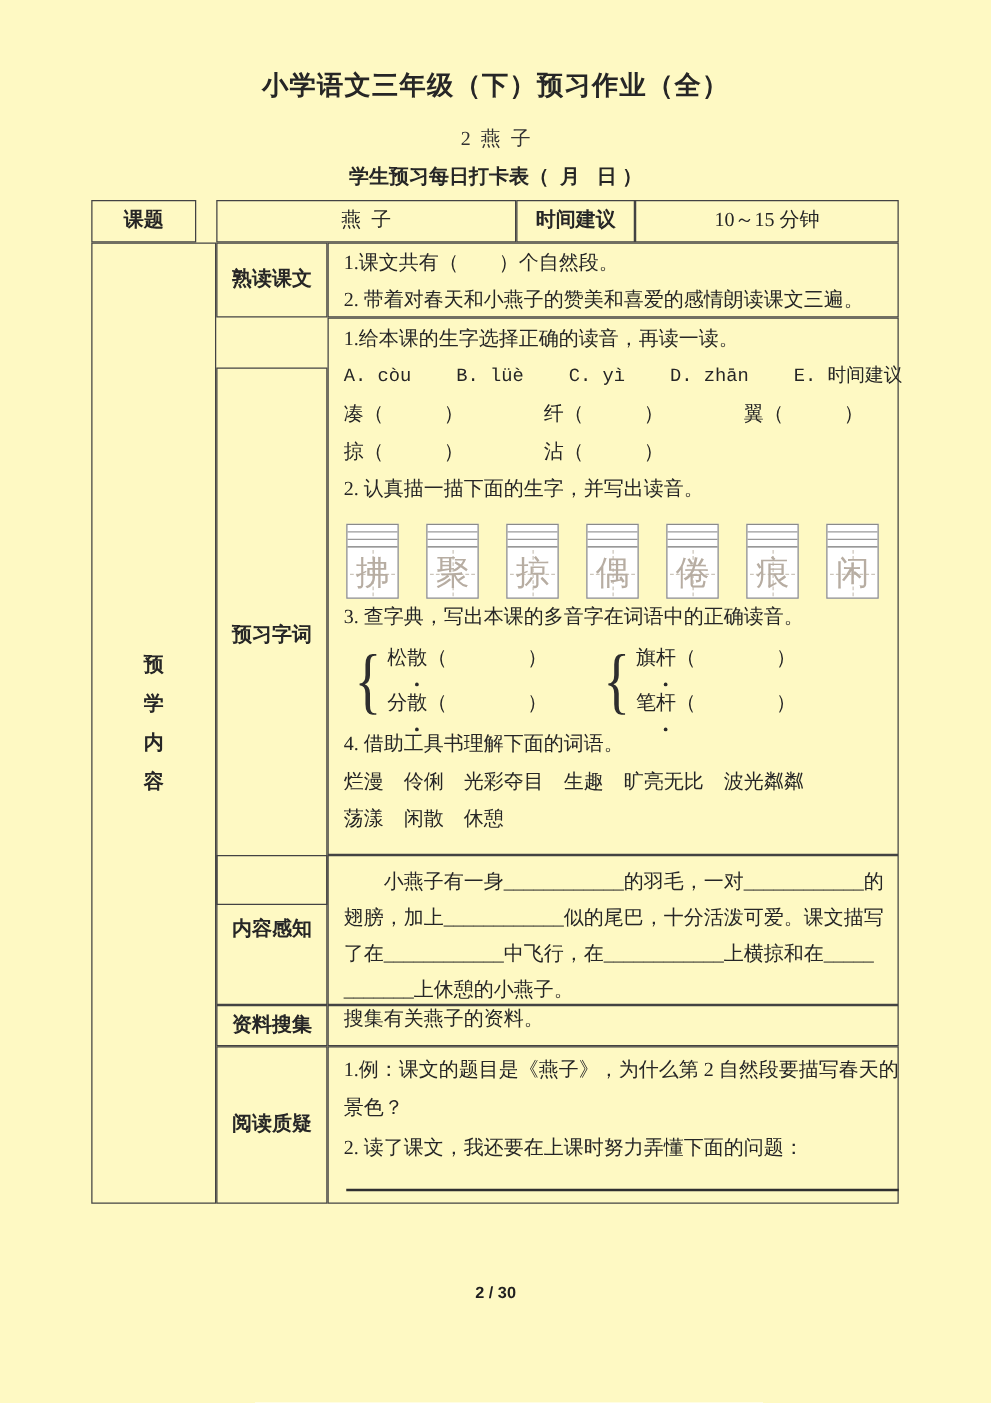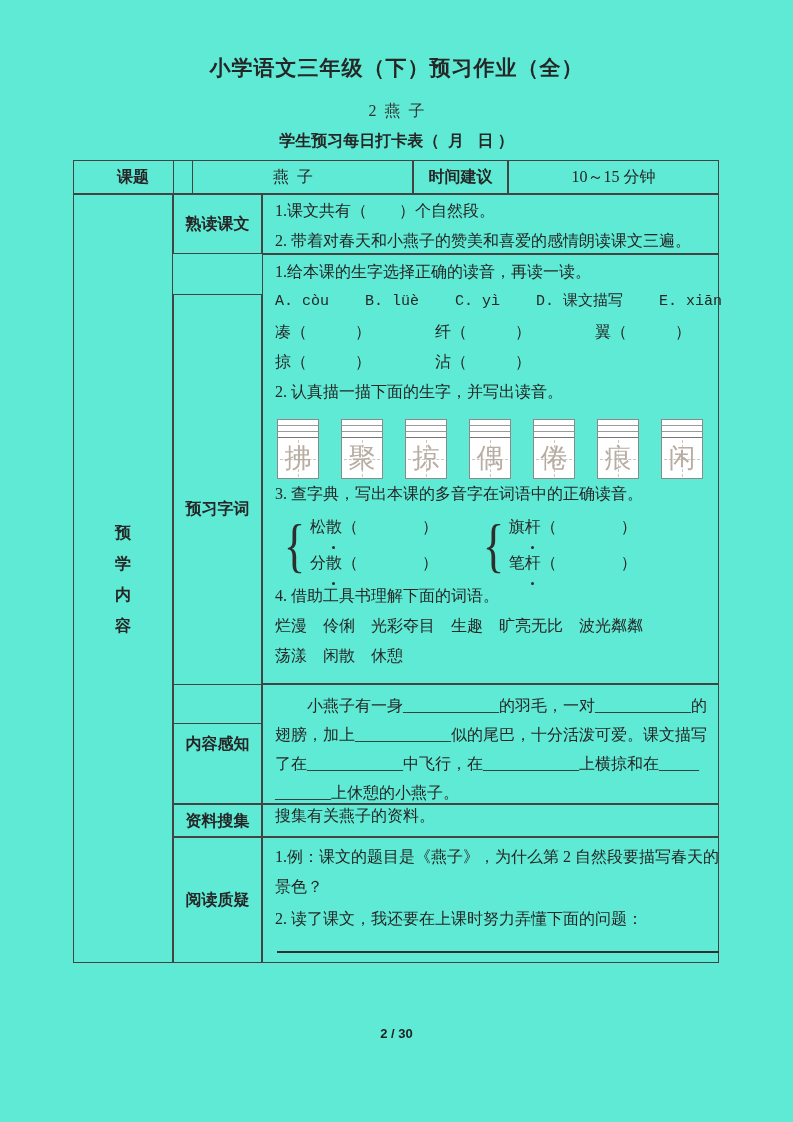--- a/index.html
+++ b/index.html
@@ -1,19 +1,19 @@
 <!DOCTYPE html>
 <html><head>
 <meta charset="utf-8">
 <style>
   html,body{margin:0;padding:0;background:#ffffff;}
   .page{
     position:relative;
     width:793px;height:1122px;
-    background:#5eead4;
+    background:#fef9c3;
     font-family:"Liberation Serif","DejaVu Serif",serif;
     color:#262626;
     overflow:hidden;
   }
   .doc-title{
     position:absolute;top:54px;left:0;width:100%;
     text-align:center;font-size:21px;font-weight:bold;
     letter-spacing:1px;
   }
   .lesson-heading{
@@ -98,42 +98,42 @@
 <body>
 
 <div class="page">
 
   <div class="doc-title">小学语文三年级（下）预习作业（全）</div>
   <div class="lesson-heading">2  燕  子</div>
   <div class="subtitle">学生预习每日打卡表（  月   日 ）</div>
 
   <div class="sheet">
 
-    <div class="cell hdr lbl" style="left:0;top:0;width:120px;height:34px;">课题</div>
+    <div class="cell hdr lbl" style="left:0;top:0;width:84px;height:34px;">课题</div>
     <div class="cell hdr" style="left:100px;top:0;width:240px;height:34px;">燕  子</div>
     <div class="cell hdr lbl" style="left:340px;top:0;width:95px;height:34px;">时间建议</div>
     <div class="cell hdr" style="left:435px;top:0;width:211px;height:34px;">10～15 分钟</div>
 
     <div class="cell side" style="left:0;top:34px;width:100px;height:769px;">
       <span>预</span>
       <span>学</span>
       <span>内</span>
       <span>容</span>
     </div>
 
     <div class="cell lbl" style="left:100px;top:34px;width:89px;height:60px;">熟读课文</div>
     <div class="cell content" style="left:189px;top:34px;width:457px;height:60px;">
       <div class="tline" style="margin-top:1px;">1.课文共有（　　）个自然段。</div>
       <div class="tline">2. 带着对春天和小燕子的赞美和喜爱的感情朗读课文三遍。</div>
     </div>
 
     <div class="cell lbl" style="left:100px;top:94px;width:89px;height:430px;margin-top:40px;">预习字词</div>
     <div class="cell content" style="left:189px;top:94px;width:457px;height:430px;">
       <div class="tline" style="margin-top:2px;">1.给本课的生字选择正确的读音，再读一读。</div>
-      <div class="tline mono">A. còu    B. lüè    C. yì    D. 课文描写    E. xiān</div>
+      <div class="tline mono">A. còu    B. lüè    C. yì    D. zhān    E. 时间建议</div>
       <div class="tline">凑（　　　）　　　　纤（　　　）　　　　翼（　　　）</div>
       <div class="tline">掠（　　　）　　　　沾（　　　）</div>
       <div class="tline">2. 认真描一描下面的生字，并写出读音。</div>
 
       <div class="trace-row">
         <div class="tbox">
           <div class="pgrid">
               <i class="l1"></i>
               <i class="l2"></i>
             </div>

